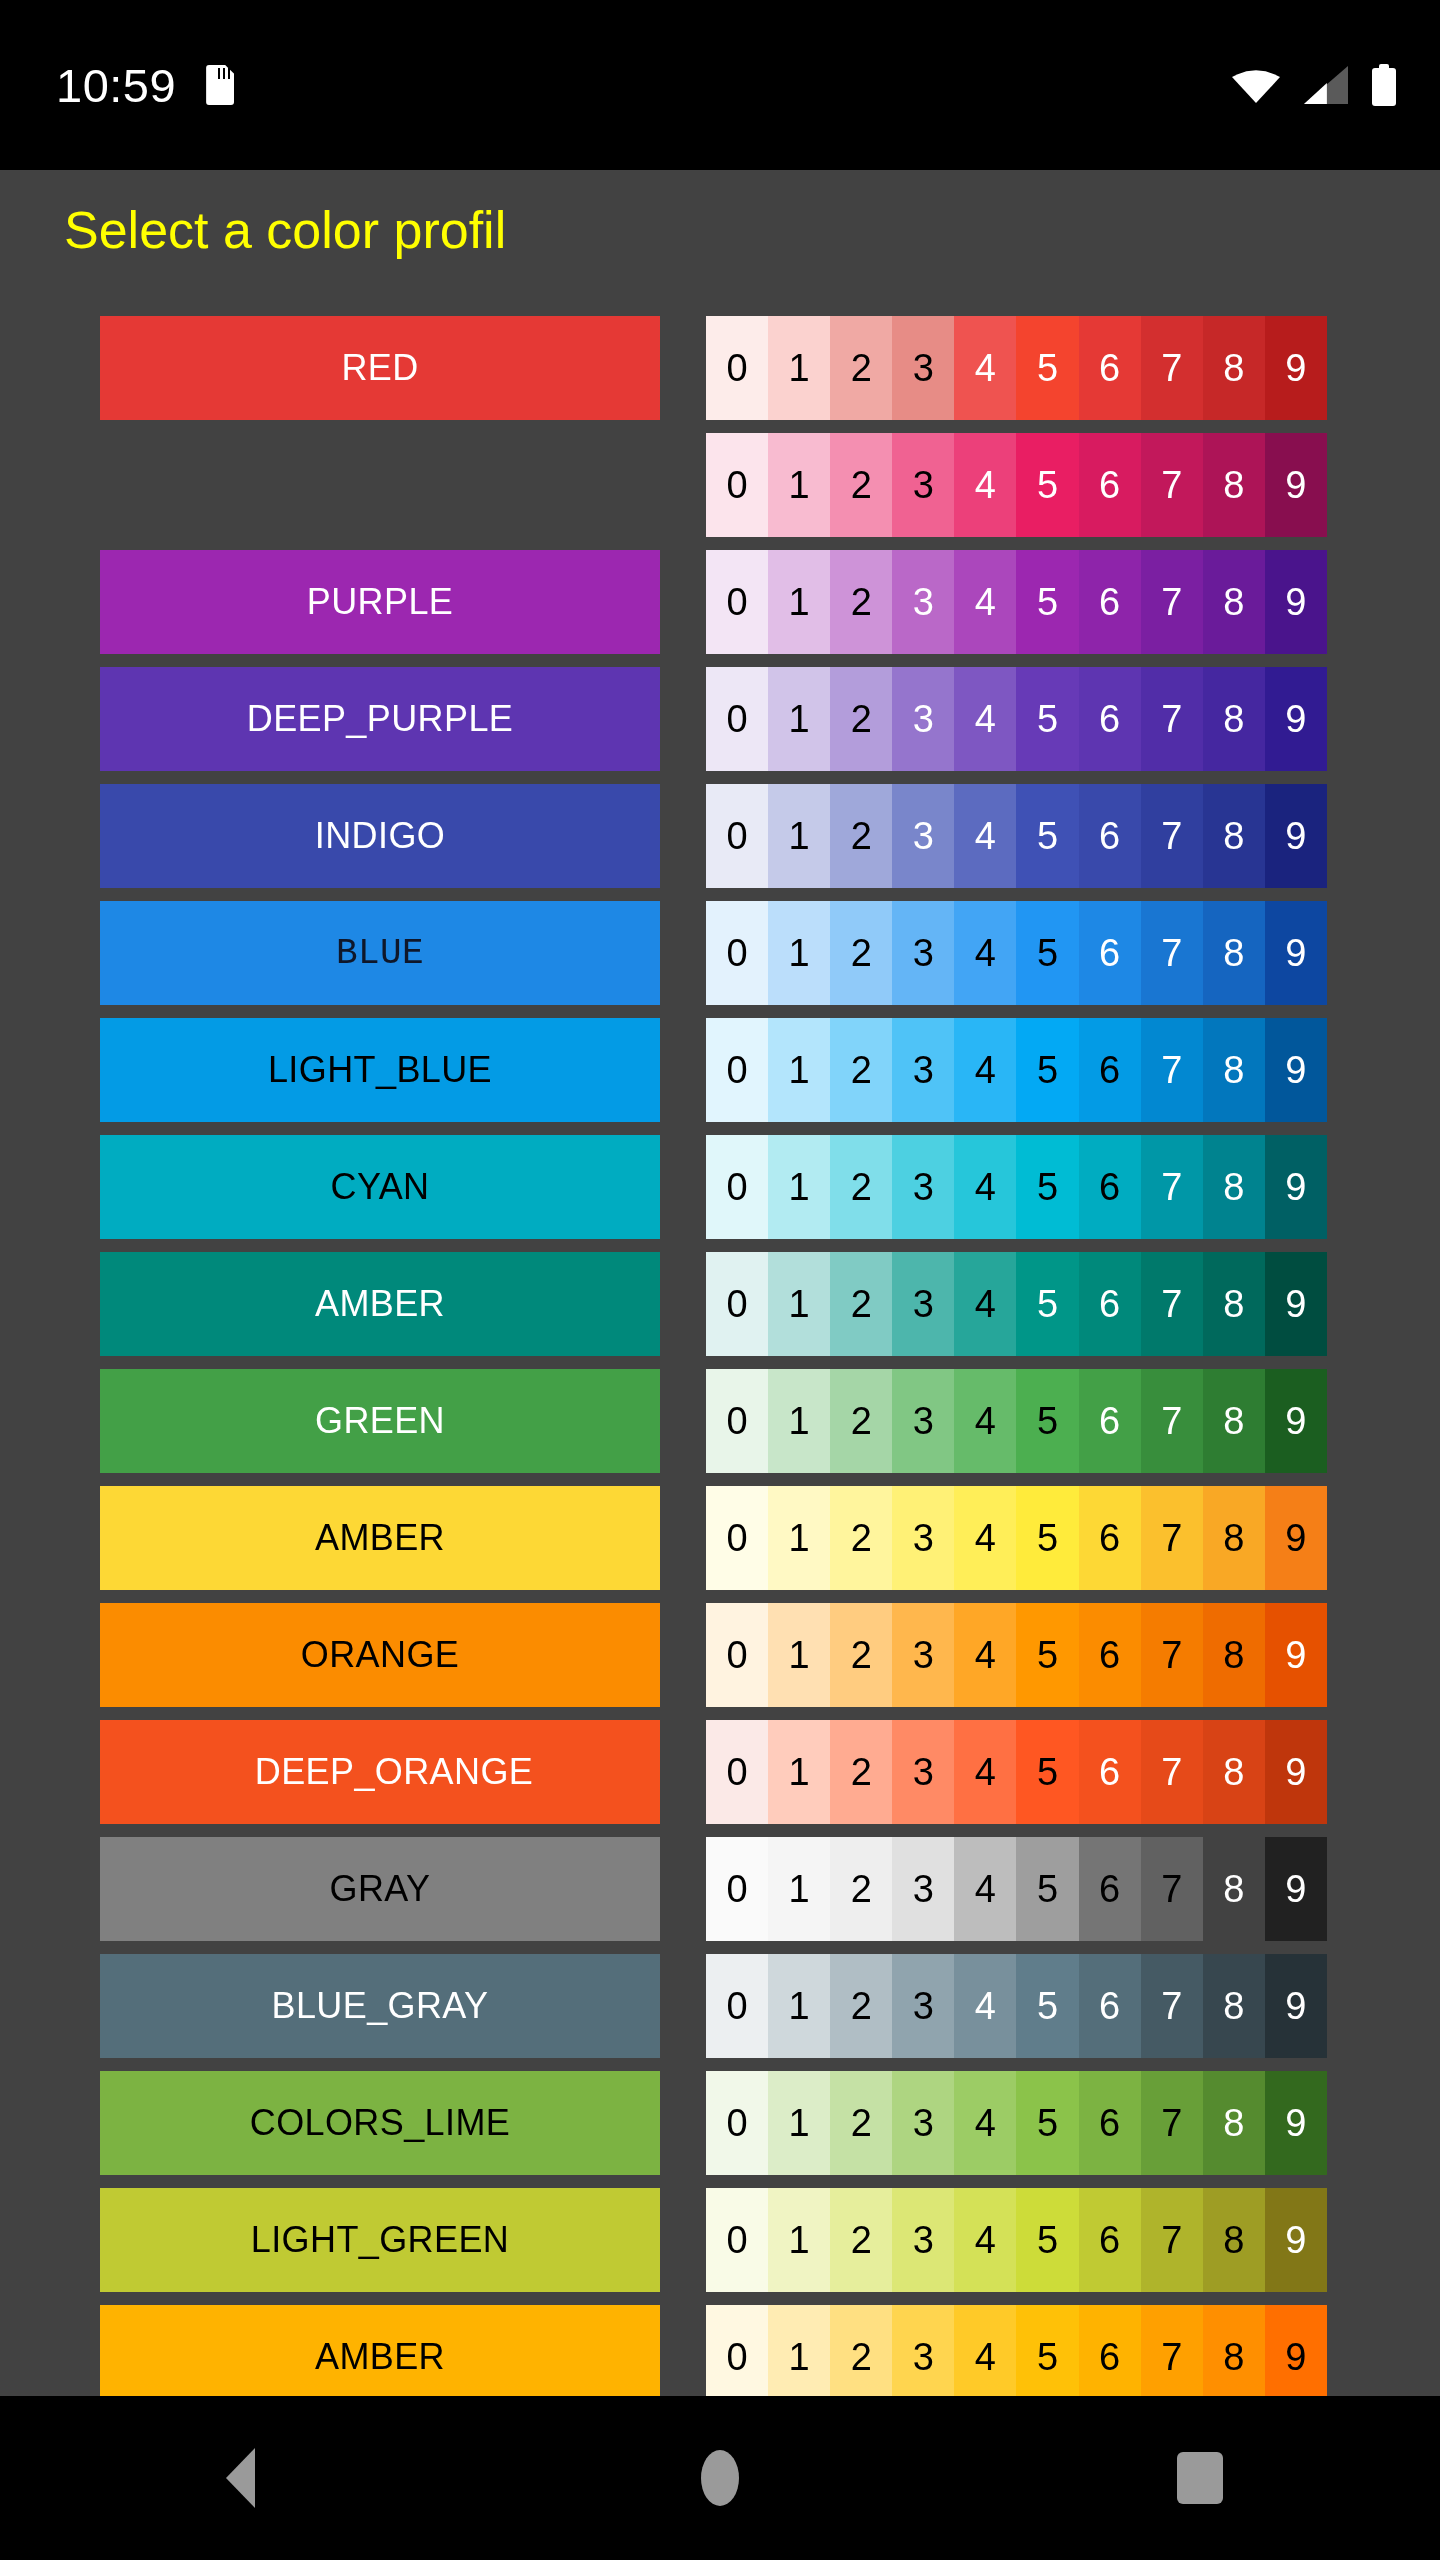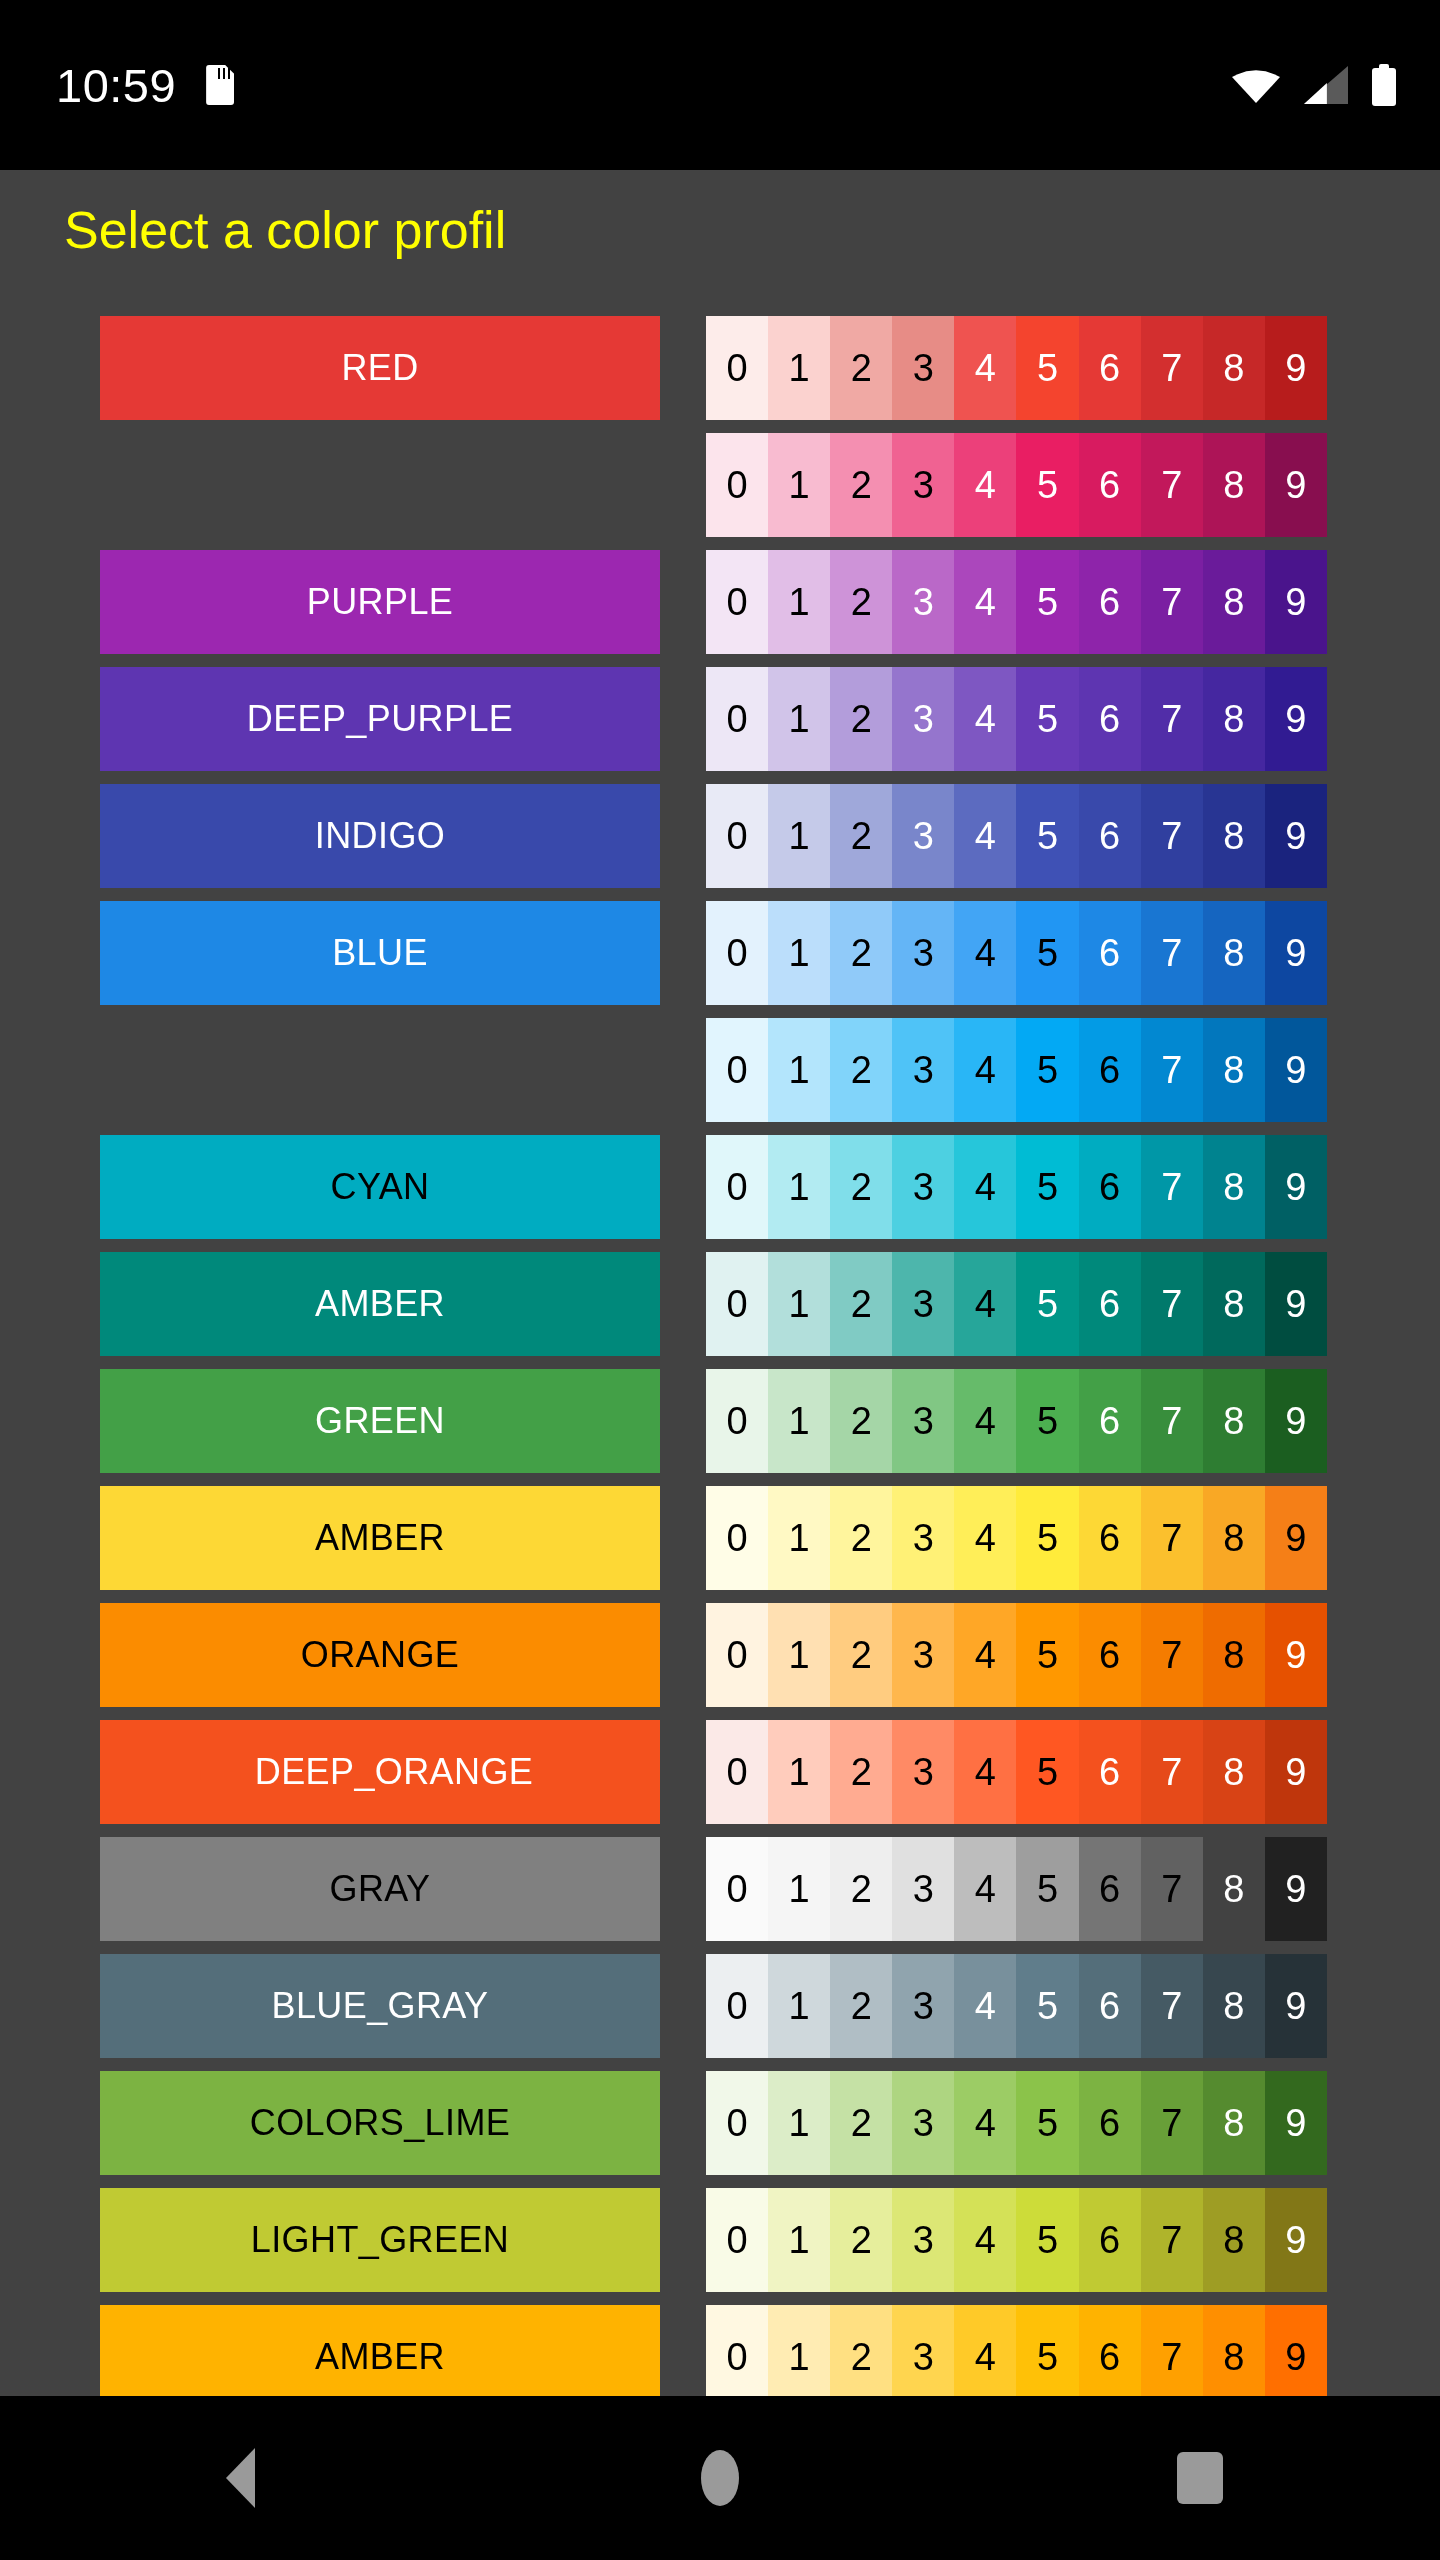--- a/index.html
+++ b/index.html
@@ -421,21 +421,21 @@
             <div class="swatch" style="background: rgb(40, 53, 147);">
               <span class="swatch-digit" style="color: rgb(255, 255, 255);">8</span>
             </div>
             <div class="swatch" style="background: rgb(26, 35, 126);">
               <span class="swatch-digit" style="color: rgb(255, 255, 255);">9</span>
             </div>
           </div>
         </div>
         <div class="row">
           <div class="color-button" style="background: rgb(30, 136, 229);">
-            <span class="color-button-label" style="color: #ffffff;">BLUE</span>
+            <span class="color-button-label" style="color: #0f172a; font-family: Liberation Mono, monospace;">BLUE</span>
           </div>
           <div class="swatch-strip">
             <div class="swatch" style="background: rgb(227, 242, 253);">
               <span class="swatch-digit" style="color: rgb(0, 0, 0);">0</span>
             </div>
             <div class="swatch" style="background: rgb(187, 222, 251);">
               <span class="swatch-digit" style="color: rgb(0, 0, 0);">1</span>
             </div>
             <div class="swatch" style="background: rgb(144, 202, 249);">
               <span class="swatch-digit" style="color: rgb(0, 0, 0);">2</span>
@@ -457,20 +457,23 @@
             </div>
             <div class="swatch" style="background: rgb(21, 101, 192);">
               <span class="swatch-digit" style="color: rgb(255, 255, 255);">8</span>
             </div>
             <div class="swatch" style="background: rgb(13, 71, 161);">
               <span class="swatch-digit" style="color: rgb(255, 255, 255);">9</span>
             </div>
           </div>
         </div>
         <div class="row">
+          <div class="color-button" style="background: rgb(3, 155, 229);">
+            <span class="color-button-label" style="color: rgb(0, 0, 0);">LIGHT_BLUE</span>
+          </div>
           <div class="swatch-strip">
             <div class="swatch" style="background: rgb(225, 245, 254);">
               <span class="swatch-digit" style="color: rgb(0, 0, 0);">0</span>
             </div>
             <div class="swatch" style="background: rgb(179, 229, 252);">
               <span class="swatch-digit" style="color: rgb(0, 0, 0);">1</span>
             </div>
             <div class="swatch" style="background: rgb(129, 212, 250);">
               <span class="swatch-digit" style="color: rgb(0, 0, 0);">2</span>
             </div>

